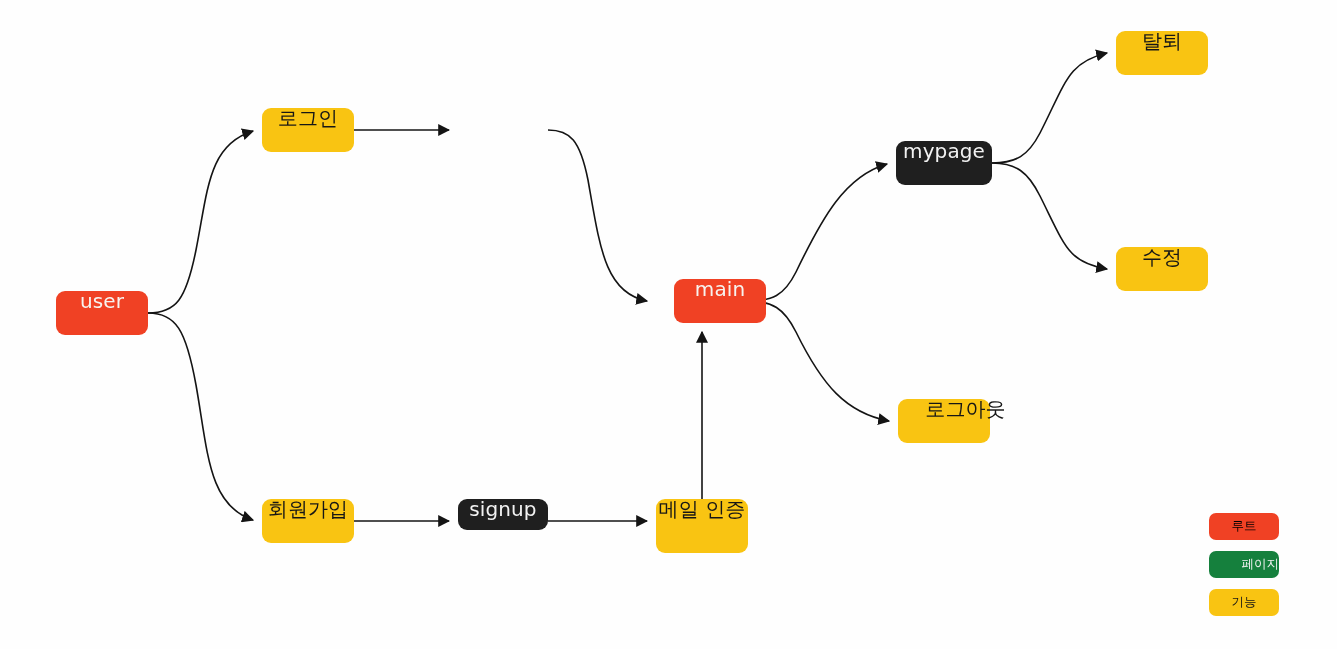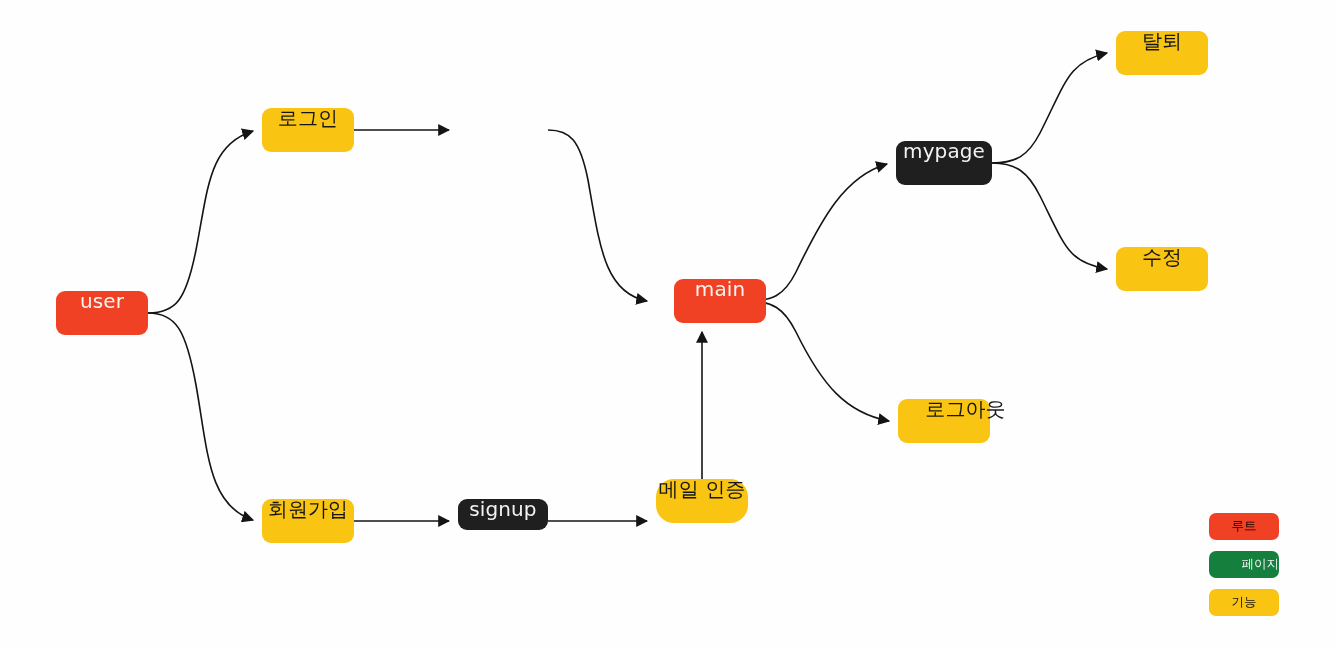--- a/index.html
+++ b/index.html
@@ -101,21 +101,21 @@
 
 
   <div class="node func" style="left:262px; top:499px; width:92px; height:44px;">
     <span>회원가입</span>
   </div>
 
   <div class="node page" style="left:458px; top:499px; width:90px; height:31px;">
     <span>signup</span>
   </div>
 
-  <div class="node func" style="left:656px; top:479px; width:92px; height:44px;border-radius:18px;">
+  <div class="node func" style="left:656px; top:499px; width:92px; height:54px;">
     <span>메일 인증</span>
   </div>
 
   <div class="node root" style="left:656px; top:279px; width:92px; height:44px;margin-left:18px;">
     <span>main</span>
   </div>
 
   <div class="node page" style="left:896px; top:141px; width:96px; height:44px;">
     <span>mypage</span>
   </div>

